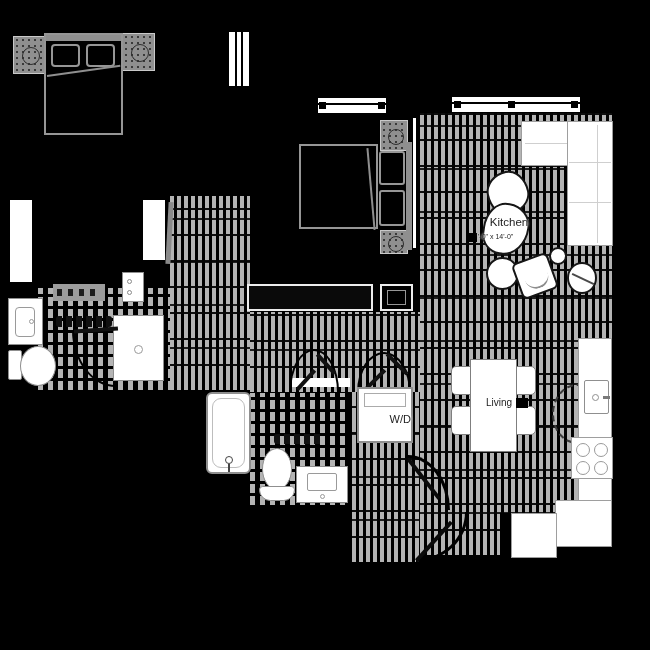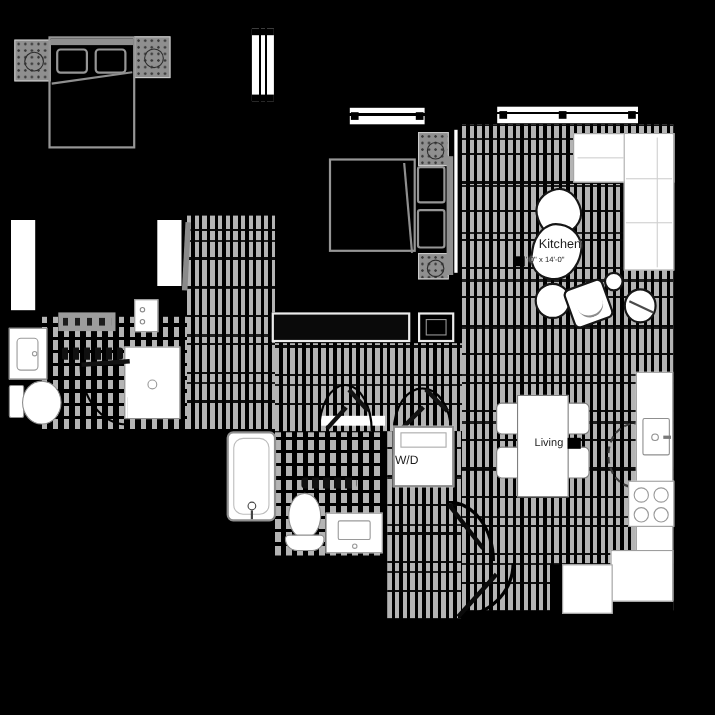--- a/index.html
+++ b/index.html
@@ -125,21 +125,21 @@
 
   <div class="abs" style="left:289px;top:349px;width:50px;height:43px;border:2.5px solid #000;border-bottom:none;border-radius:50% 50% 0 0 / 100% 100% 0 0;"></div>
   <div class="abs" style="left:293px;top:378px;width:26px;height:4px;background:#111;transform:rotate(-48deg);"></div>
   <div class="abs" style="left:313px;top:362px;width:26px;height:4px;background:#111;transform:rotate(48deg);"></div>
   <div class="abs" style="left:357px;top:352px;width:54px;height:40px;border:2.5px solid #000;border-bottom:none;border-radius:50% 50% 0 0 / 100% 100% 0 0;"></div>
   <div class="abs" style="left:361px;top:378px;width:28px;height:4px;background:#111;transform:rotate(-45deg);"></div>
   <div class="abs" style="left:383px;top:362px;width:28px;height:4px;background:#111;transform:rotate(45deg);"></div>
 
   <div class="abs" style="left:357px;top:387px;width:56px;height:56px;background:#fff;border:2px solid #8f8f8f;">
     <div class="abs" style="left:5px;top:4px;width:42px;height:14px;border:1px solid #ababab;"></div>
-    <div class="abs txt" style="left:0;top:24px;width:52px;text-align:left;font-size:11px;">W/D</div>
+    <div class="abs txt" style="left:0;top:24px;width:52px;text-align:right;font-size:11px;">W/D</div>
   </div>
 
   <div class="abs" style="left:521px;top:121px;width:92px;height:125px;">
     <div class="abs" style="left:0;top:0;width:92px;height:45px;background:#fff;border:1px solid #9e9e9e;"></div>
     <div class="abs" style="left:46px;top:0;width:46px;height:125px;background:#fff;border:1px solid #9e9e9e;"></div>
     <div class="abs" style="left:47px;top:1px;width:43px;height:43px;background:#fff;"></div>
     <div class="abs" style="left:4px;top:22px;width:42px;height:1px;background:#cfcfcf;"></div>
     <div class="abs" style="left:48px;top:41px;width:42px;height:1px;background:#cfcfcf;"></div>
     <div class="abs" style="left:48px;top:81px;width:42px;height:1px;background:#cfcfcf;"></div>
     <div class="abs" style="left:76px;top:4px;width:1px;height:118px;background:#cfcfcf;"></div>

